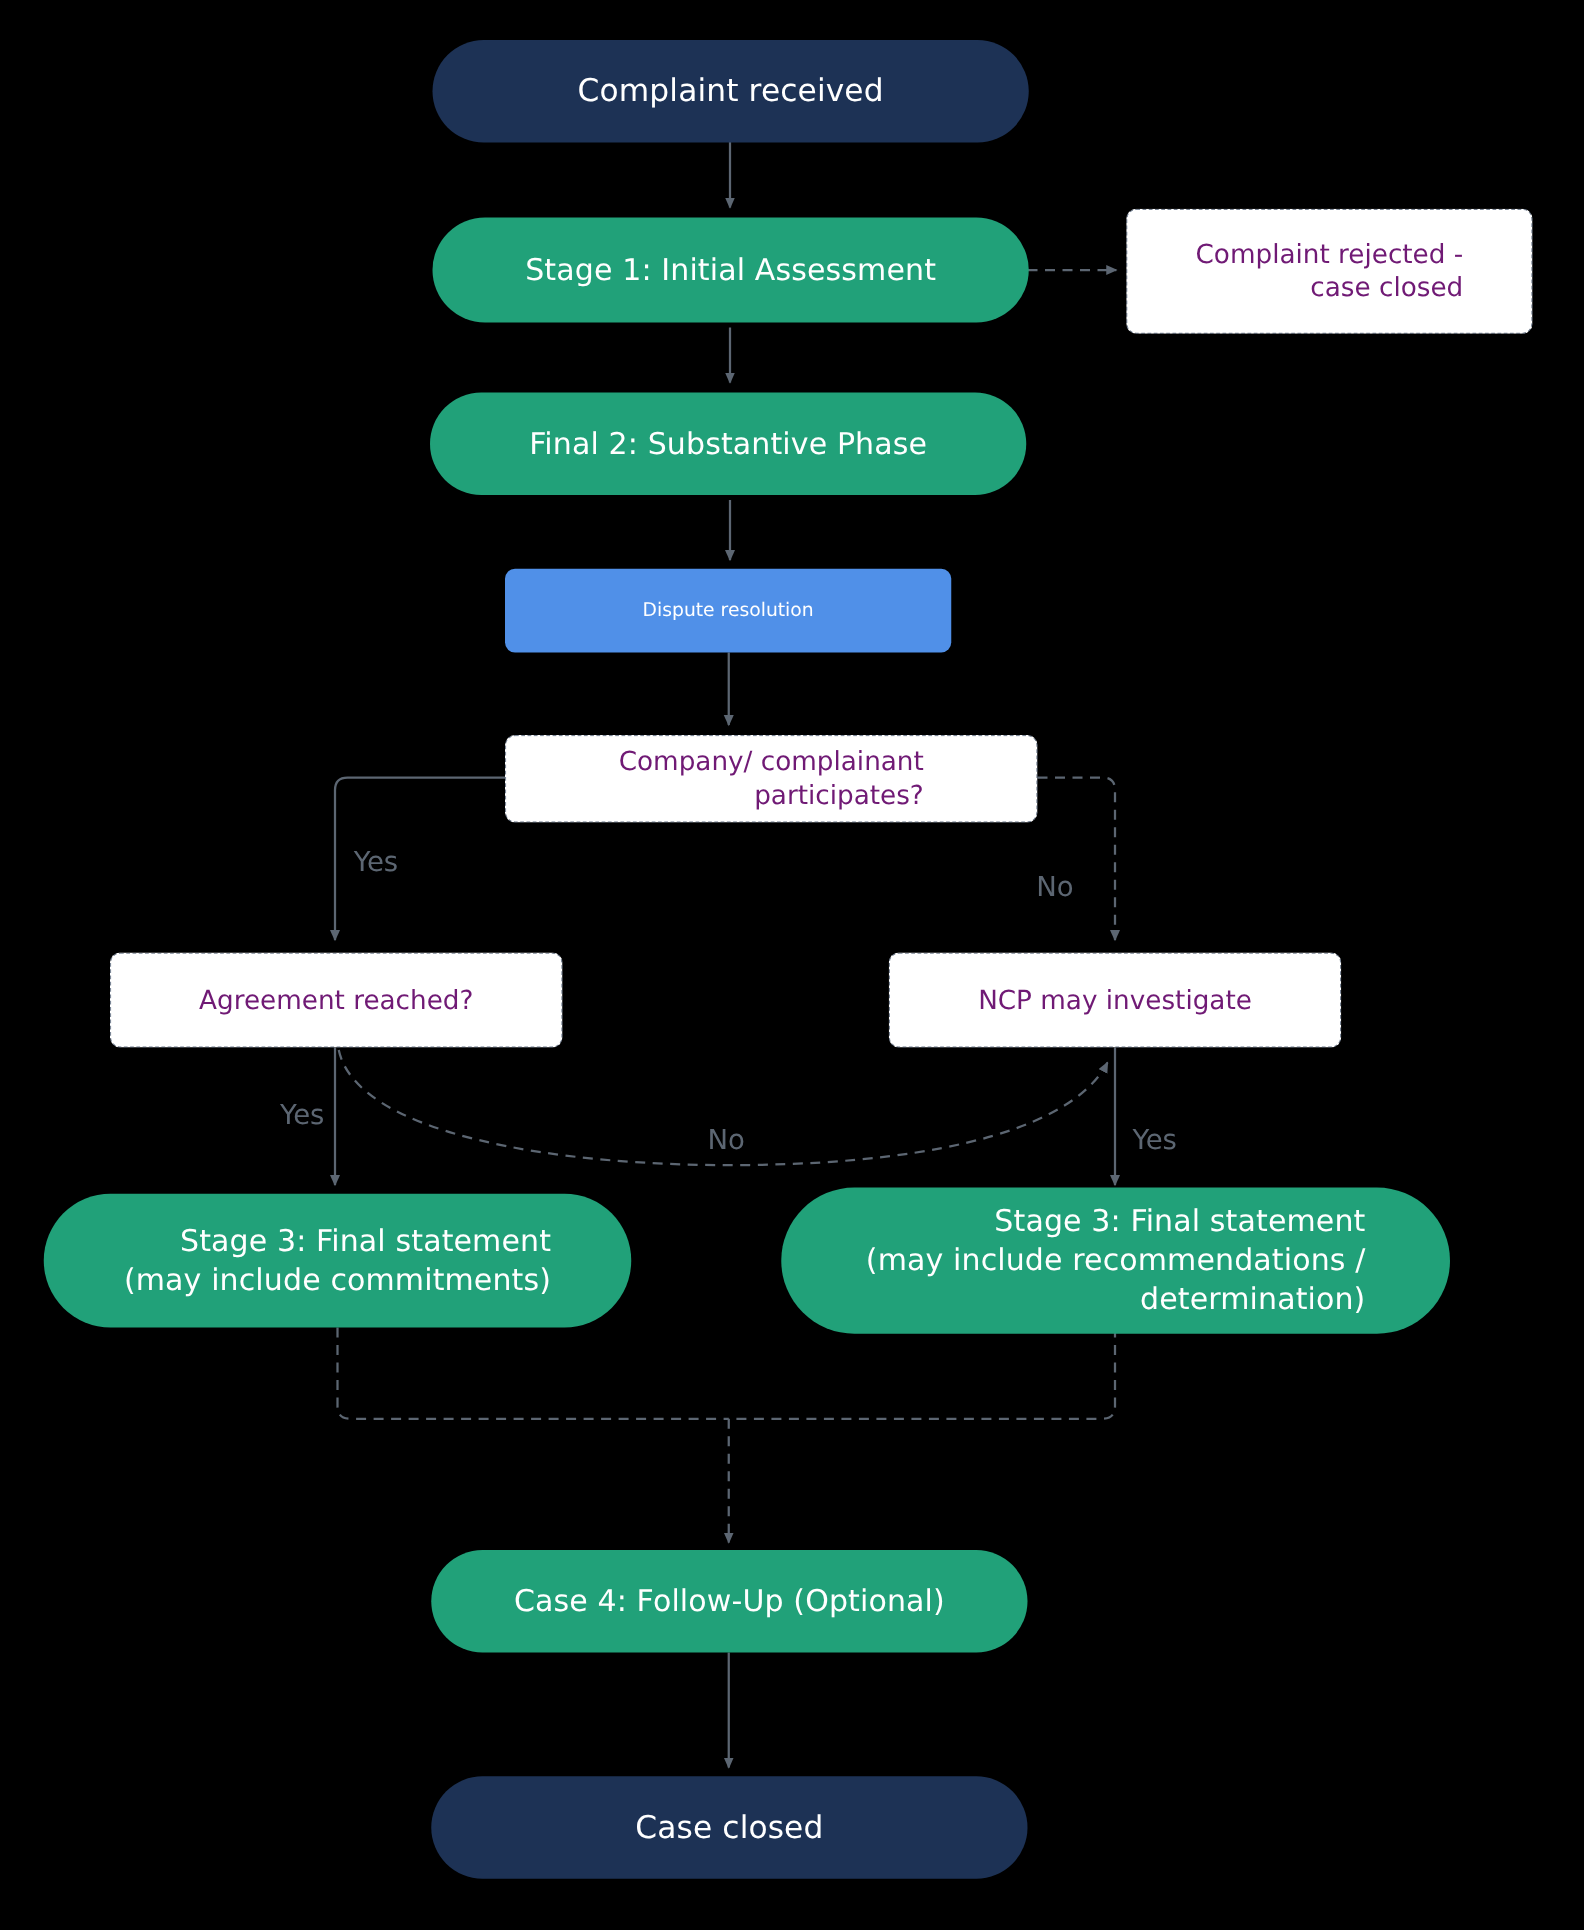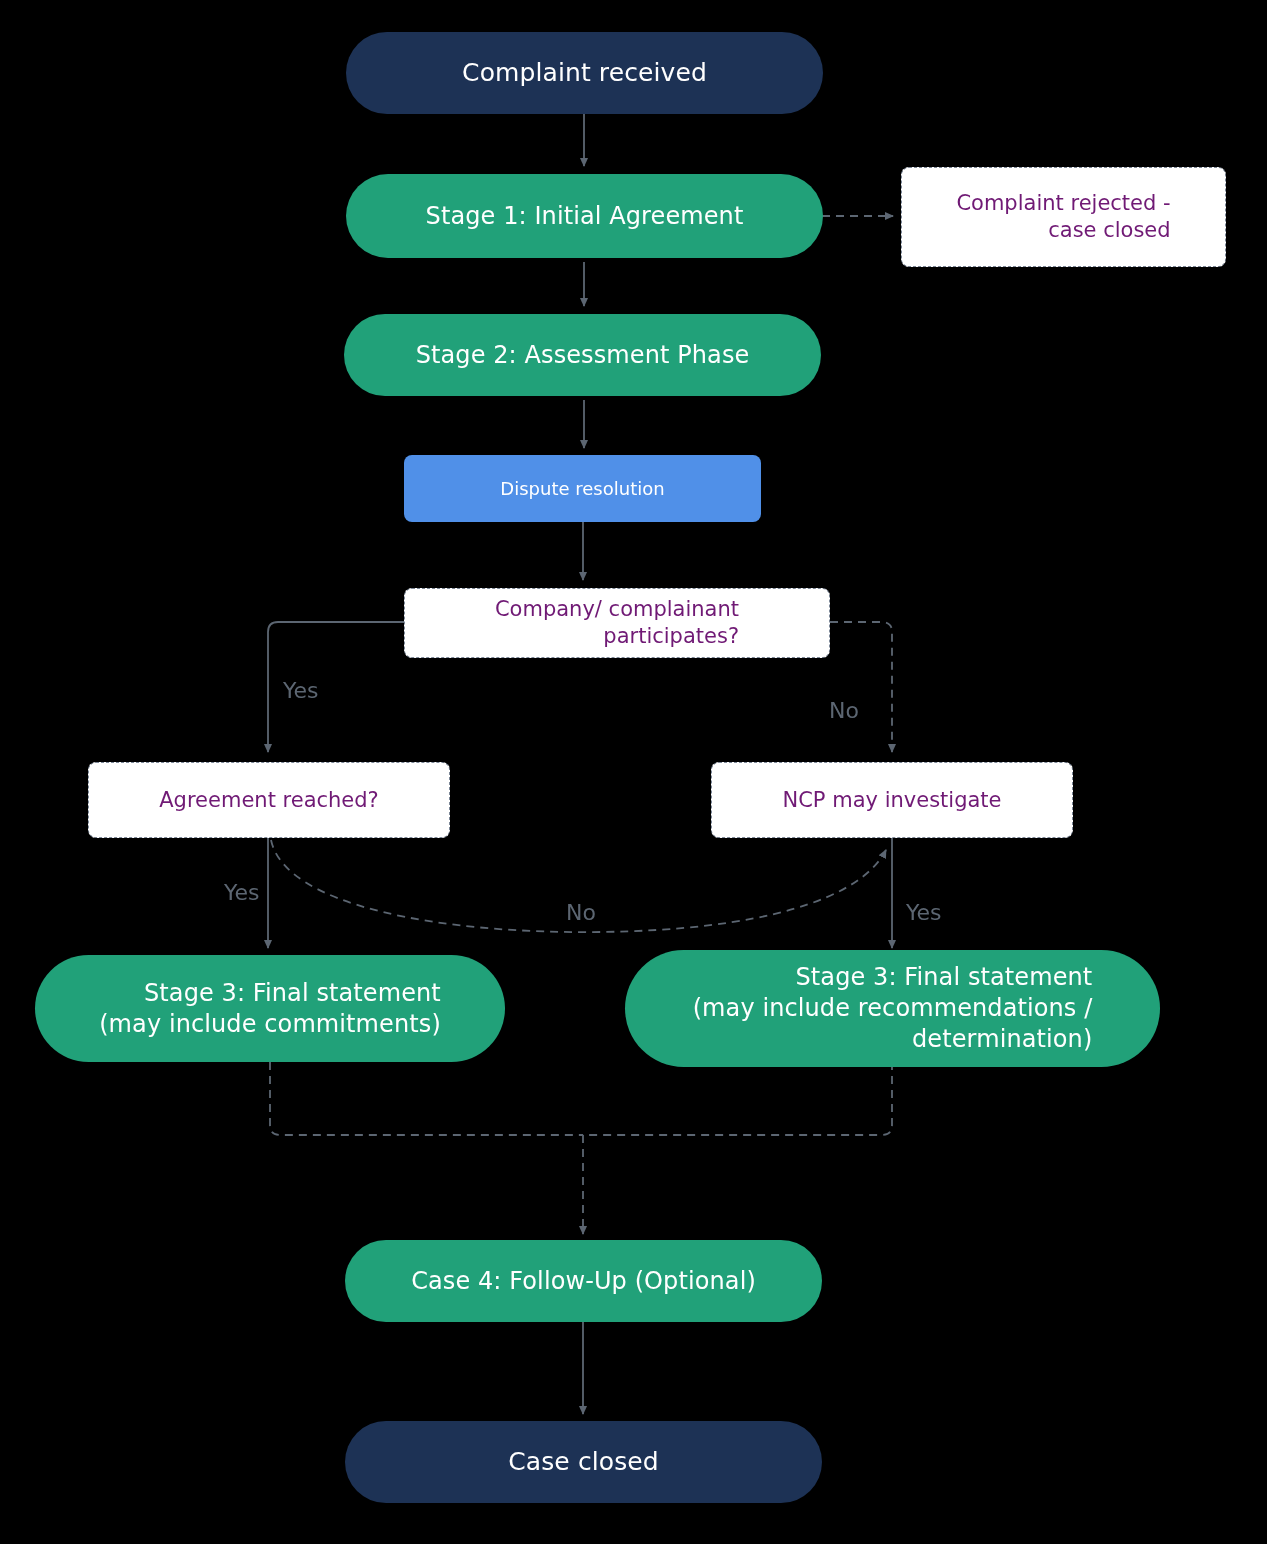--- a/index.html
+++ b/index.html
@@ -45,21 +45,21 @@
     background: #21a179;
     color: #ffffff;
     border-radius: 999px;
     font-size: 24px;
     letter-spacing: .1px;
   }
   .n-process {
     background: #5090e8;
     color: #ffffff;
     border-radius: 8px;
-    font-size: 18px;
+    font-size: 15px;
   }
   .n-plain {
     background: #ffffff;
     color: #701a75;
     border: 1.6px dashed #7c8797;
     border-radius: 8px;
     font-size: 21px;
   }
   .edge-label {
     position: absolute;
@@ -106,26 +106,26 @@
       <path stroke-dasharray="8,6" d="M892,1062 L892,1125 Q892,1135 882,1135 L583,1135"></path>
 
       <path stroke-dasharray="8,6" d="M583,1135 L583,1234" marker-end="url(#ah)"></path>
 
       <path d="M583,1322 L583,1414" marker-end="url(#ah)"></path>
     </g>
   </svg>
 
   <div class="node n-terminal" style="left:346px; top:32px; width:477px; height:82px;">Complaint received</div>
 
-  <div class="node n-stage" style="left:346px; top:174px; width:477px; height:84px;">Stage 1: Initial Agreement</div>
+  <div class="node n-stage" style="left:346px; top:174px; width:477px; height:84px;">Stage 1: Initial Assessment</div>
 
   <div class="node n-plain" style="left:901px; top:167px; width:325px; height:100px;">Complaint rejected -
 case closed</div>
 
-  <div class="node n-stage" style="left:344px; top:314px; width:477px; height:82px;">Stage 2: Assessment Phase</div>
+  <div class="node n-stage" style="left:344px; top:314px; width:477px; height:82px;">Final 2: Substantive Phase</div>
 
   <div class="node n-process" style="left:404px; top:455px; width:357px; height:67px;">Dispute resolution</div>
 
   <div class="node n-plain" style="left:404px; top:588px; width:426px; height:70px;">Company/ complainant
 participates?</div>
 
   <div class="node n-plain" style="left:88px; top:762px; width:362px; height:76px;">Agreement reached?</div>
 
   <div class="node n-plain" style="left:711px; top:762px; width:362px; height:76px;">NCP may investigate</div>
 

